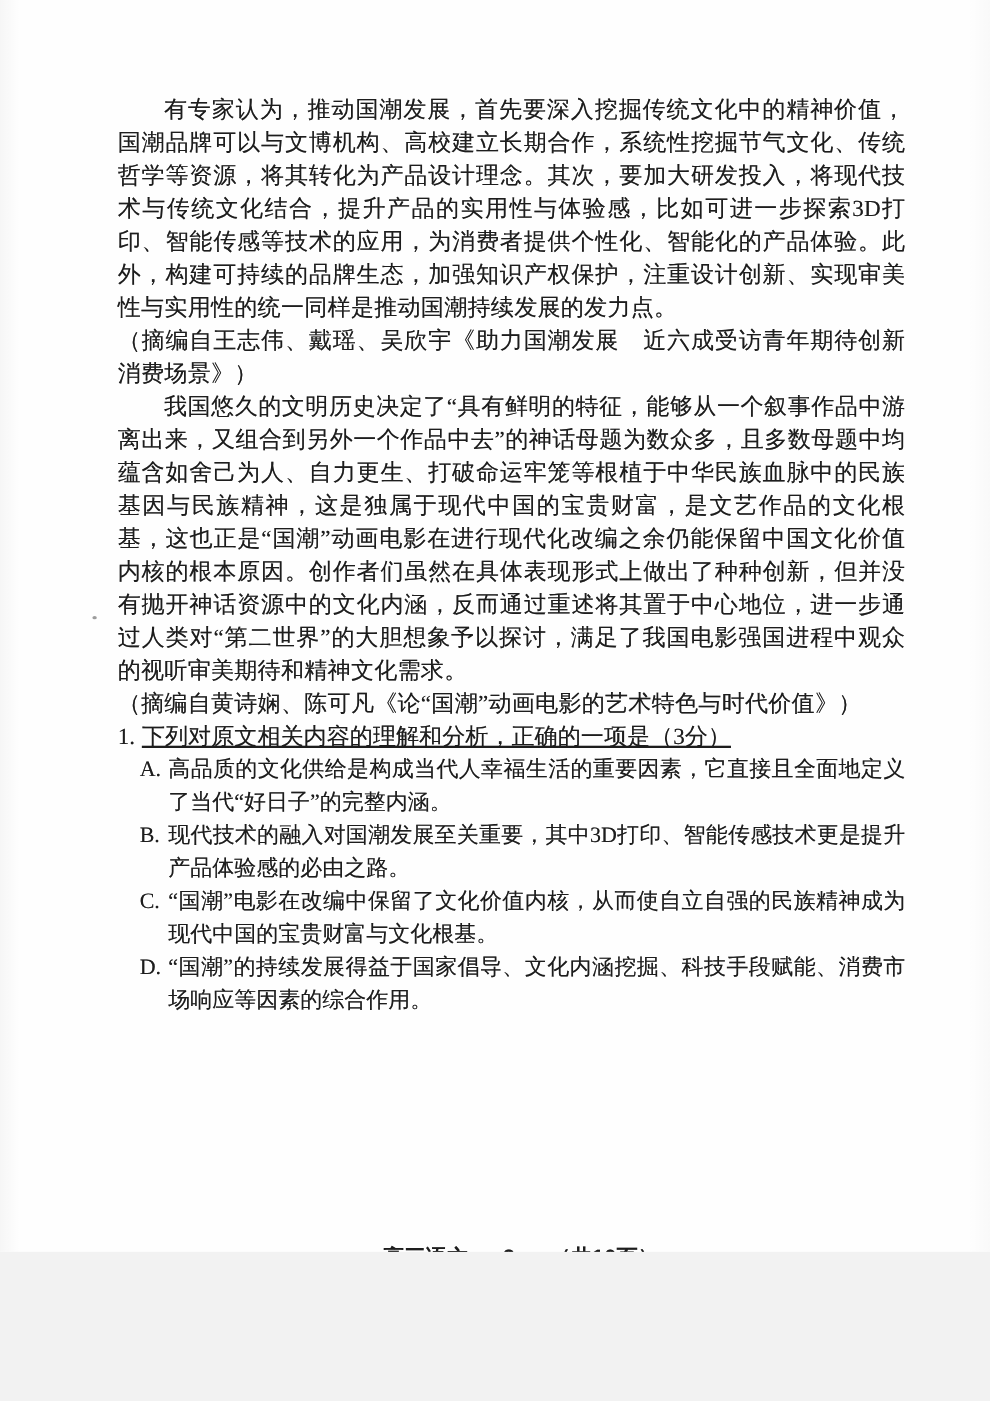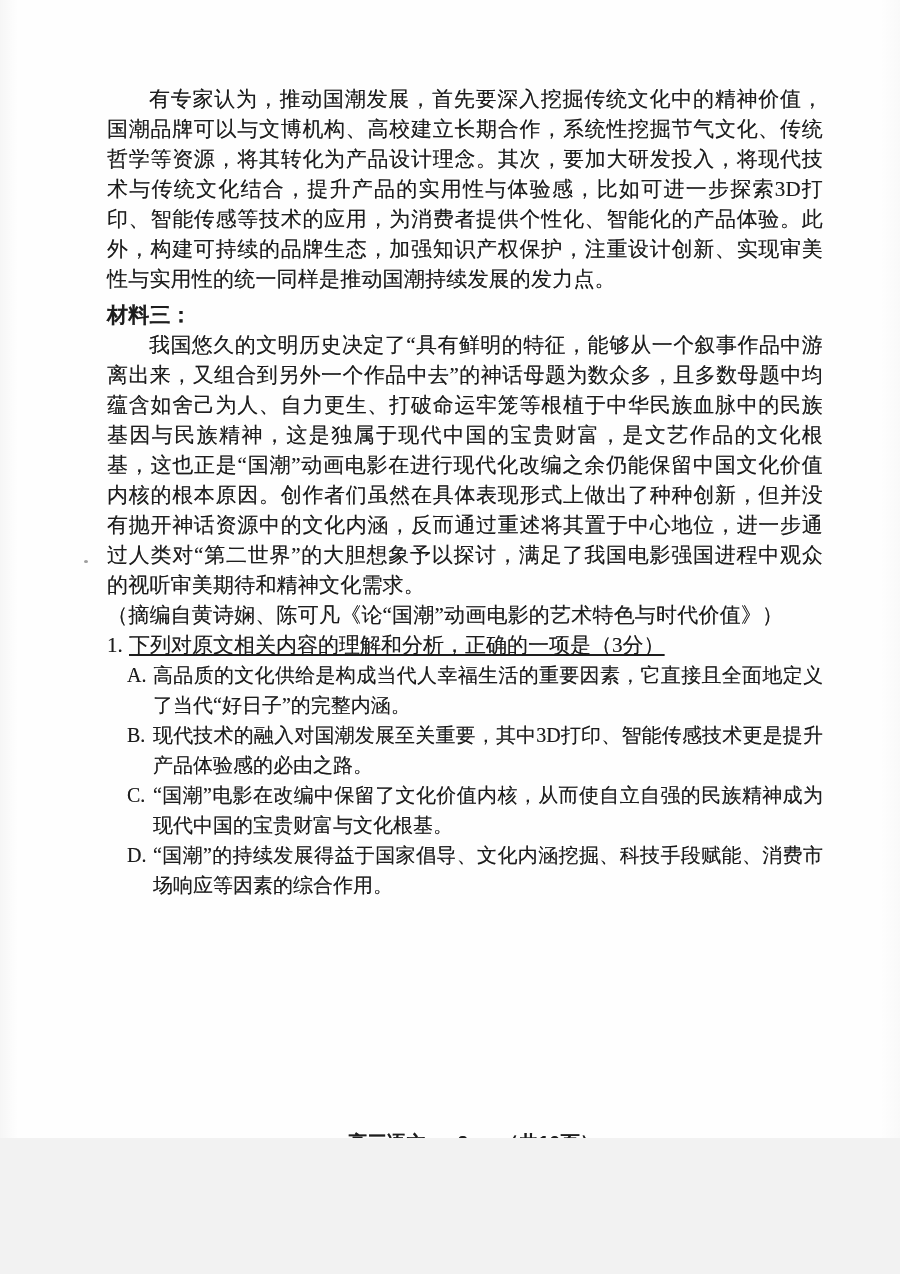--- a/index.html
+++ b/index.html
@@ -130,22 +130,22 @@
 </head>
 <body>
 
 <div class="page">
 
   <div class="content">
 
     <p class="body material indent">有专家认为，推动国潮发展，首先要深入挖掘传统文化中的精神价值，国潮品牌可以与文博机构、高校建立长期合作，系统性挖掘节气文化、传统哲学等资源，将其转化为产品设计理念。其次，要加大研发投入，将现代技术与传统文化结合，提升产品的实用性与体验感，比如可进一步探索3D打印、智能传感等技术的应用，为消费者提供个性化、智能化的产品体验。此外，构建可持续的品牌生态，加强知识产权保护，注重设计创新、实现审美性与实用性的统一同样是推动国潮持续发展的发力点。</p>
 
 
+    <p class="body material attribution">（摘编自王志伟、戴瑶、吴欣宇《助力国潮发展　近六成受访青年期待创新消费场景》）</p>
 
-    <p class="body material heading">材料三：</p>
 
     <p class="body material indent">我国悠久的文明历史决定了“具有鲜明的特征，能够从一个叙事作品中游离出来，又组合到另外一个作品中去”的神话母题为数众多，且多数母题中均蕴含如舍己为人、自力更生、打破命运牢笼等根植于中华民族血脉中的民族基因与民族精神，这是独属于现代中国的宝贵财富，是文艺作品的文化根基，这也正是“国潮”动画电影在进行现代化改编之余仍能保留中国文化价值内核的根本原因。创作者们虽然在具体表现形式上做出了种种创新，但并没有抛开神话资源中的文化内涵，反而通过重述将其置于中心地位，进一步通过人类对“第二世界”的大胆想象予以探讨，满足了我国电影强国进程中观众的视听审美期待和精神文化需求。</p>
 
 
     <p class="body material attribution">（摘编自黄诗娴、陈可凡《论“国潮”动画电影的艺术特色与时代价值》）</p>
 
     <div class="question">
 
       <div class="q-stem-row">
         <span class="q-num">1.</span>

